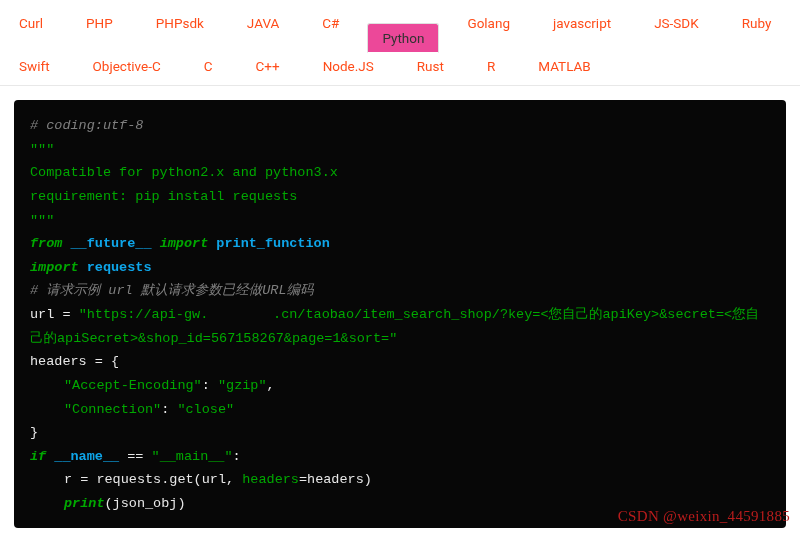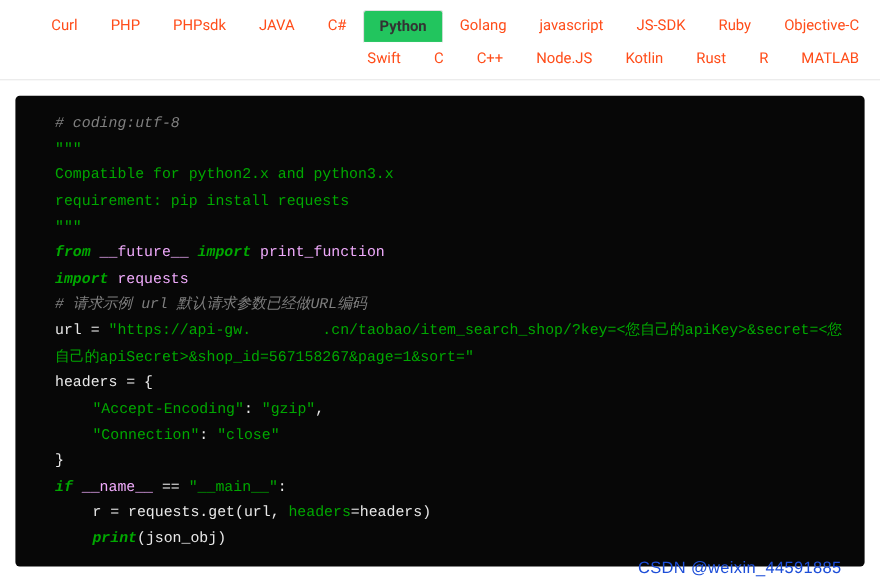--- a/index.html
+++ b/index.html
@@ -1,52 +1,51 @@
 <!DOCTYPE html>
 <html><head>
 <meta charset="utf-8">
 <style>
   * { margin:0; padding:0; box-sizing:border-box; }
   body { width:800px; height:533px; background:#fff; font-family:-apple-system,BlinkMacSystemFont,"Segoe UI",Roboto,Arial,sans-serif; font-size:13.5px; position:relative; overflow:hidden;}
-  .tabs { display:flex; flex-wrap:wrap; padding:8px 4px 4px 4px; border-bottom:1px solid #e8e8e8; gap:0;justify-content:flex-end;}
+  .tabs { display:flex; flex-wrap:wrap; padding:8px 4px 4px 4px; border-bottom:1px solid #e8e8e8; gap:13px;}
   .tab { padding:6px 14px; color:#ff4d1a; cursor:pointer; border:1px solid transparent; border-radius:3px 3px 0 0;}
-  .tab.active { color:#333; border:1px solid #e0e0e0; border-bottom-color:#fff; background:#22c55e; position:relative; top:1px;font-weight:bold;}
+  .tab.active { color:#333; border:1px solid #e0e0e0; border-bottom-color:#fff; background:#ec4899; position:relative; top:15px;}
   .code-wrap { margin:14px 14px 14px 14px; background:#070707; border-radius:4px; padding:14px 16px 12px 16px; font-family:Consolas,"Courier New",monospace; font-size:13.5px; line-height:1.75; color:#e8e8e8; overflow:hidden;}
   .cm { color:#7f7f7f; font-style:italic; }
   .ds { color:#00a800; }
   .kw { color:#00a800; font-weight:bold;font-style:italic; }
-  .id { font-weight:normal; color:#f0abfc;}
+  .id { font-weight:bold; color:#0ea5e9;}
   .st { color:#00a800; }
   .eq { color:#e8e8e8; }
   .pc { color:#e8e8e8; }
   .param { color:#00a800; }
-  .watermark { position:absolute; right:35px; bottom:8px; color:#1d4ed8; font-size:15px; letter-spacing:0.3px; font-family:Liberation Sans, sans-serif;}
-  .line { white-space:pre-wrap; word-break:break-all;margin-left:20px; }
+  .watermark { position:absolute; right:10px; bottom:8px; color:#b91c1c; font-size:15px; letter-spacing:0.3px; font-family:Liberation Serif, serif;}
+  .line { white-space:pre-wrap; word-break:break-all; }
   .ind { padding-left:34px; }
 </style>
 </head>
 <body>
 
 <div class="tabs">
   <div class="tab">Curl</div>
   <div class="tab">PHP</div>
   <div class="tab">PHPsdk</div>
   <div class="tab">JAVA</div>
   <div class="tab">C#</div>
   <div class="tab active">Python</div>
   <div class="tab">Golang</div>
   <div class="tab">javascript</div>
   <div class="tab">JS-SDK</div>
   <div class="tab">Ruby</div>
+  <div class="tab">Swift</div>
   <div class="tab">Objective-C</div>
-  <div class="tab">Swift</div>
   <div class="tab">C</div>
   <div class="tab">C++</div>
   <div class="tab">Node.JS</div>
-  <div class="tab">Kotlin</div>
   <div class="tab">Rust</div>
   <div class="tab">R</div>
   <div class="tab">MATLAB</div>
 </div>
 
 <div class="code-wrap">
   <div class="line"><span class="cm"># coding:utf-8</span></div>
   <div class="line"><span class="ds">"""</span></div>
   <div class="line"><span class="ds">Compatible for python2.x and python3.x</span></div>
   <div class="line"><span class="ds">requirement: pip install requests</span></div>

